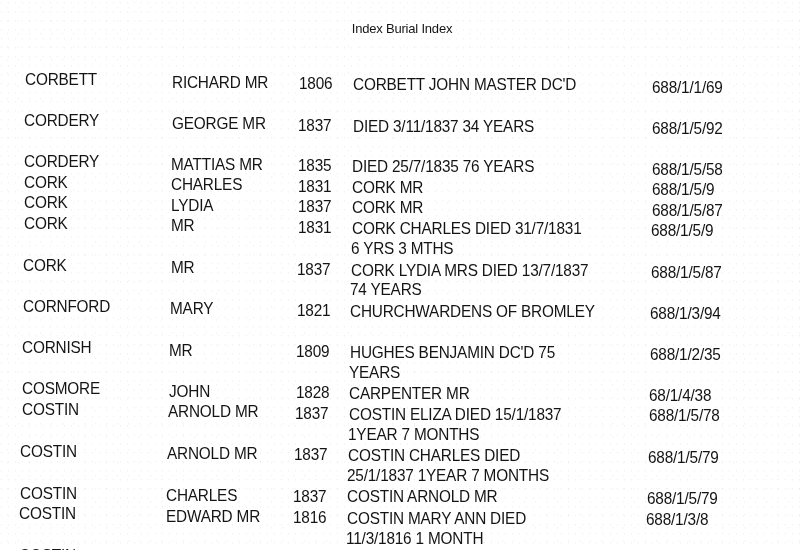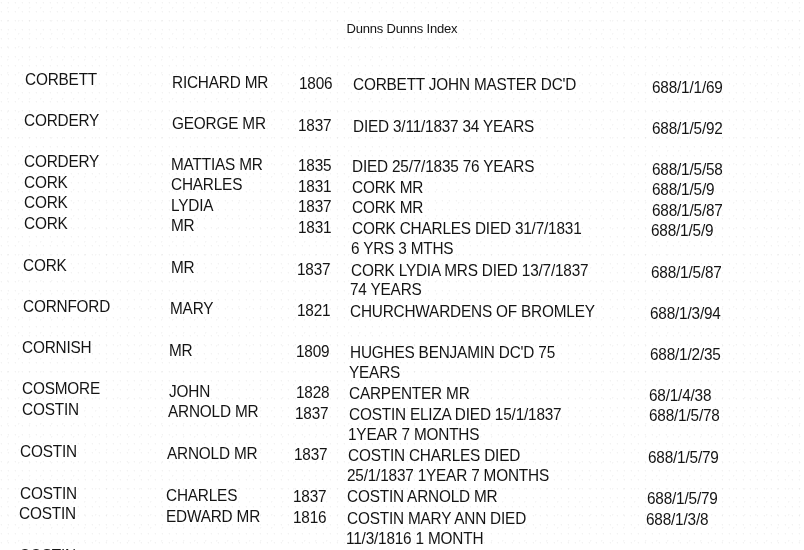--- a/index.html
+++ b/index.html
@@ -18,21 +18,21 @@
       font-size: 13px; letter-spacing: -0.2px;
     }
     .line {
       position: absolute; font-size: 16.5px; white-space: nowrap;
       transform: scaleX(0.93); transform-origin: left top; letter-spacing: -0.2px;
     }
   </style>
 </head>
 <body>
 
-<div class="title">Dunns Dunns Index</div>
+<div class="title">Index Burial Index</div>
 
 <div id="rows">
 
   <span class="line" style="left:25px;top:70px">CORBETT</span>
   <span class="line" style="left:172px;top:73px">RICHARD MR</span>
   <span class="line" style="left:299px;top:74px">1806</span>
   <span class="line" style="left:353px;top:75px">CORBETT JOHN  MASTER  DC'D</span>
   <span class="line" style="left:652px;top:78px">688/1/1/69</span>
 
   <span class="line" style="left:24px;top:111px">CORDERY</span>

